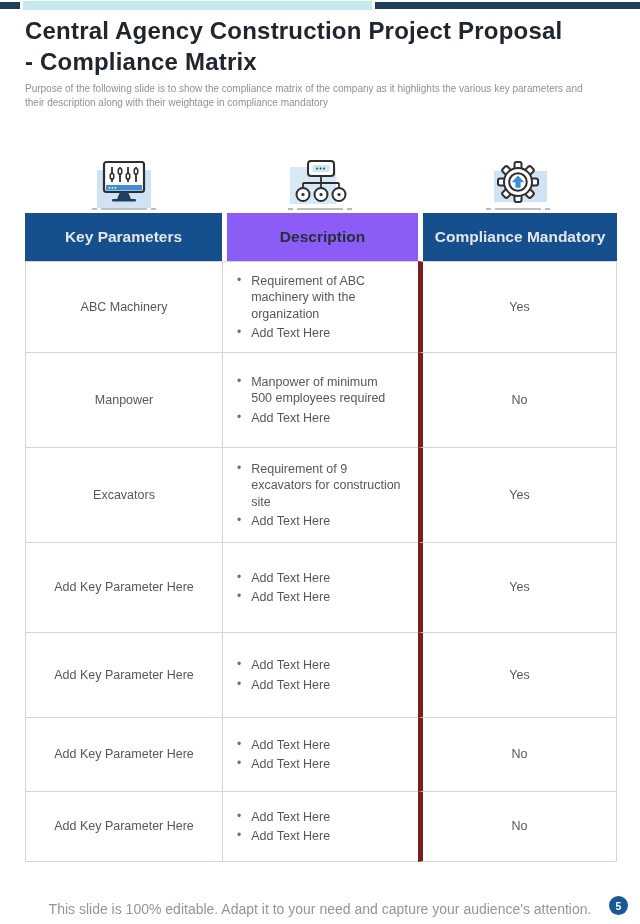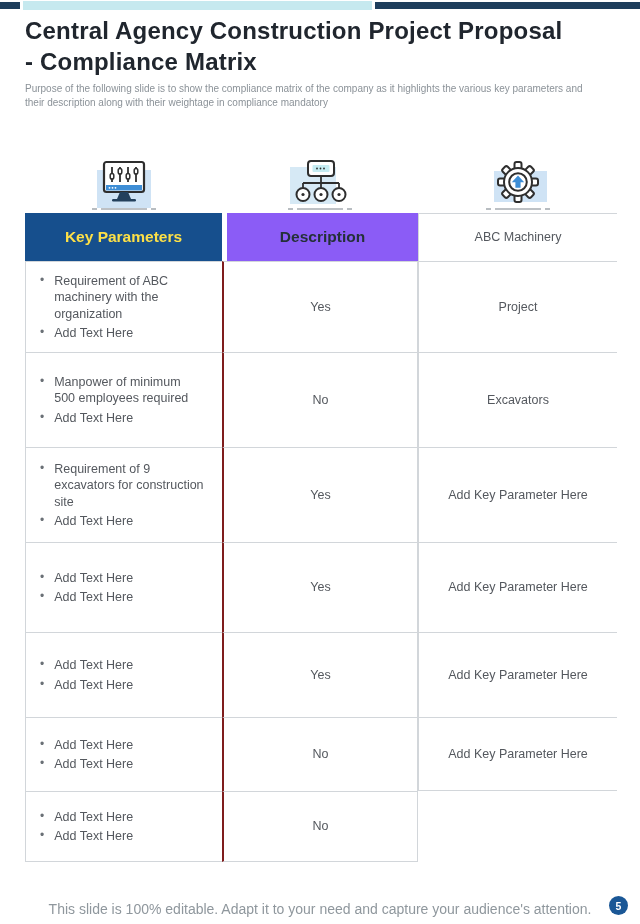--- a/index.html
+++ b/index.html
@@ -38,32 +38,32 @@
   .matrix {
     position:absolute; left:25px; top:213px; width:592px;
     display:grid;
     grid-template-columns:197px 196px 199px;
     grid-template-rows:48px 91px 95px 95px 90px 85px 74px 71px;
   }
   .th {
     display:flex; align-items:center; justify-content:center;
     font-weight:700; font-size:15.5px; text-align:center; line-height:1.2;
   }
-  .th-dark  { background:#164f8d; color:#fde047;text-align:center; }
+  .th-dark  { background:#164f8d; color:#e5e5e5;text-align:center; }
   .th-light { background:#8b5cf6; color:#243038; }
   .th.gap { border-left:5px solid #ffffff; }
 
   .td {
     display:flex; align-items:center; justify-content:center;
     border-top:1px solid #d2d6da;
     font-size:12.5px; color:#54585e; line-height:1.3; text-align:center;
   }
   .td.c1 { border-left:1px solid #d2d6da; padding:0 12px; }
   .td.c2 { border-left:1px solid #d2d6da; justify-content:flex-start; padding-left:14px; text-align:left; }
-  .td.c3 { border-left:2px solid #7f1d1d; border-right:1px solid #d2d6da; }
+  .td.c3 { border-left:5px solid #7f1d1d; border-right:1px solid #d2d6da; }
   .matrix > .td:nth-last-child(-n+3) { border-bottom:1px solid #d2d6da; }
 
   .bullets { list-style:none; display:flex; flex-direction:column; gap:3px; }
   .bullet-item { display:flex; gap:10px; }
   .bullet-mark { color:#6a7076; font-size:12px; }
   .bullet-text { max-width:150px; }
 
   
   .footer-note {
     position:absolute; left:0; right:0; bottom:7px;
@@ -158,37 +158,38 @@
         <line x1="1" y1="51" x2="6" y2="51" stroke="#a7adb2" stroke-width="1.6"></line>
         <line x1="10" y1="51" x2="56" y2="51" stroke="#a7adb2" stroke-width="1.6"></line>
         <line x1="60" y1="51" x2="65" y2="51" stroke="#a7adb2" stroke-width="1.6"></line>
       </svg>
     </div>
   </div>
 
   <div class="matrix">
     <div class="th th-dark">Key Parameters</div>
     <div class="th th-light gap">Description</div>
+    <div class="th th-dark gap">Compliance Mandatory</div>
 
     <div class="td c1">ABC Machinery</div>
     <div class="td c2">
       <ul class="bullets">
         <li class="bullet-item">
             <span class="bullet-mark">•</span>
             <span class="bullet-text">Requirement of ABC machinery with the organization</span>
           </li>
         <li class="bullet-item">
             <span class="bullet-mark">•</span>
             <span class="bullet-text">Add Text Here</span>
           </li>
       </ul>
     </div>
     <div class="td c3">Yes</div>
 
-    <div class="td c1">Project</div>
+    <div class="td c1">Manpower</div>
     <div class="td c2">
       <ul class="bullets">
         <li class="bullet-item">
             <span class="bullet-mark">•</span>
             <span class="bullet-text">Manpower of minimum 500 employees required</span>
           </li>
         <li class="bullet-item">
             <span class="bullet-mark">•</span>
             <span class="bullet-text">Add Text Here</span>
           </li>

